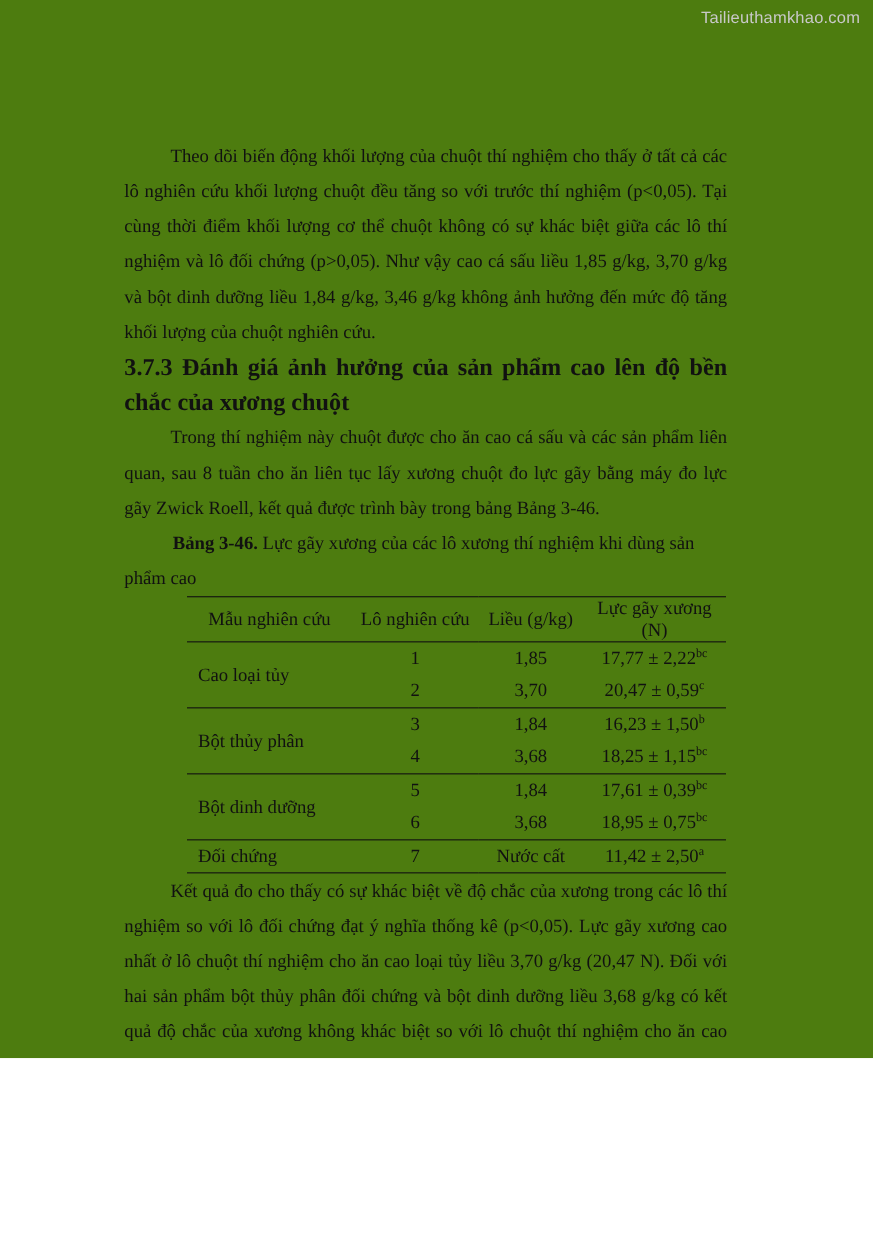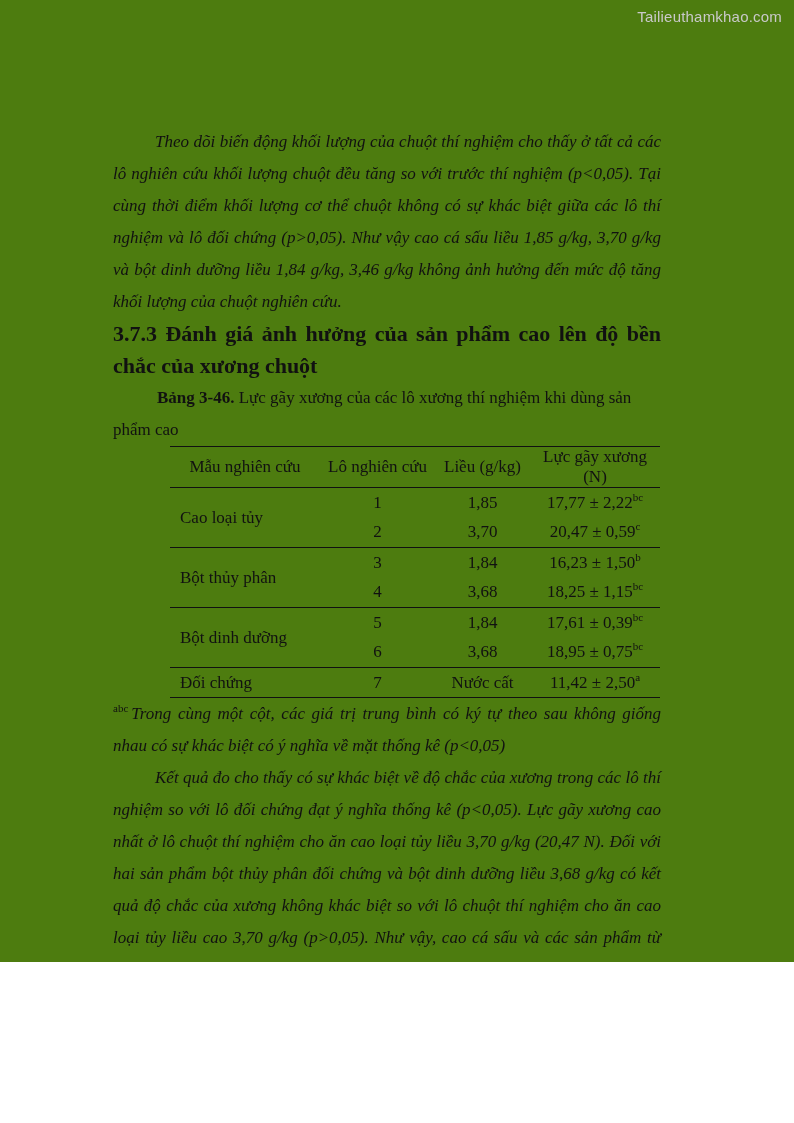--- a/index.html
+++ b/index.html
@@ -34,21 +34,20 @@
     position: absolute;
     top: 126px;
     left: 113px;
     width: 548px;
     font-size: 17px;
     line-height: 32px;
   }
   p.body {
     text-align: justify;
     text-indent: 42px;
-    font-style: italic;
   }
   h3.section-heading {
     font-size: 22px;
     font-weight: bold;
     line-height: 32px;
     text-align: justify;
   }
   .table-caption { line-height: 32px; }
   .table-caption .cap-bold { font-weight: bold; margin-left: 44px; }
   table.results {
@@ -95,20 +94,21 @@
 
   <div class="watermark">Tailieuthamkhao.com</div>
 
 
   <div class="content">
 
     <p class="body">Theo dõi biến động khối lượng của chuột thí nghiệm cho thấy ở tất cả các lô nghiên cứu khối lượng chuột đều tăng so với trước thí nghiệm (p&lt;0,05). Tại cùng thời điểm khối lượng cơ thể chuột không có sự khác biệt giữa các lô thí nghiệm và lô đối chứng (p&gt;0,05). Như vậy cao cá sấu liều 1,85 g/kg, 3,70 g/kg và bột dinh dưỡng liều 1,84 g/kg, 3,46 g/kg không ảnh hưởng đến mức độ tăng khối lượng của chuột nghiên cứu.</p>
 
     <h3 class="section-heading">3.7.3 Đánh giá ảnh hưởng của sản phẩm cao lên độ bền chắc của xương chuột</h3>
 
+    <p class="body">Trong thí nghiệm này chuột được cho ăn cao cá sấu và các sản phẩm liên quan, sau 8 tuần cho ăn liên tục lấy xương chuột đo lực gãy bằng máy đo lực gãy Zwick Roell, kết quả được trình bày trong bảng Bảng 3-46.</p>
 
     <div class="table-caption">
       <span class="cap-bold">Bảng 3-46.</span><span> Lực gãy xương của các lô xương thí nghiệm khi dùng sản phẩm cao</span>
     </div>
 
     <table class="results">
       <colgroup>
         <col class="c1">
           <col class="c2">
           <col class="c3">
@@ -158,20 +158,17 @@
           </tr>
           <tr class="group-start">
             <td class="sample" rowspan="1">Đối chứng</td>
             <td>7</td>
             <td>Nước cất</td>
             <td>11,42 ± 2,50<sup>a</sup></td>
           </tr>
         </tbody>
     </table>
 
-    <p class="footnote">
-      <sup>abc</sup><span>Trong cùng một cột, các giá trị trung bình có ký tự theo sau không giống nhau có sự khác biệt có ý nghĩa về mặt thống kê (p&lt;0,05)</span>
-    </p>
 
     <p class="body">Kết quả đo cho thấy có sự khác biệt về độ chắc của xương trong các lô thí nghiệm so với lô đối chứng đạt ý nghĩa thống kê (p&lt;0,05). Lực gãy xương cao nhất ở lô chuột thí nghiệm cho ăn cao loại tủy liều 3,70 g/kg (20,47 N). Đối với hai sản phẩm bột thủy phân đối chứng và bột dinh dưỡng liều 3,68 g/kg có kết quả độ chắc của xương không khác biệt so với lô chuột thí nghiệm cho ăn cao loại tủy liều cao 3,70 g/kg (p&gt;0,05). Như vậy, cao cá sấu và các sản phẩm từ cao cá sấu đang nghiên cứu đã thể hiện được tính tốt trên xương đối tượng thí nghiệm.</p>
 
   </div>
 </div>
 
 </body></html>

